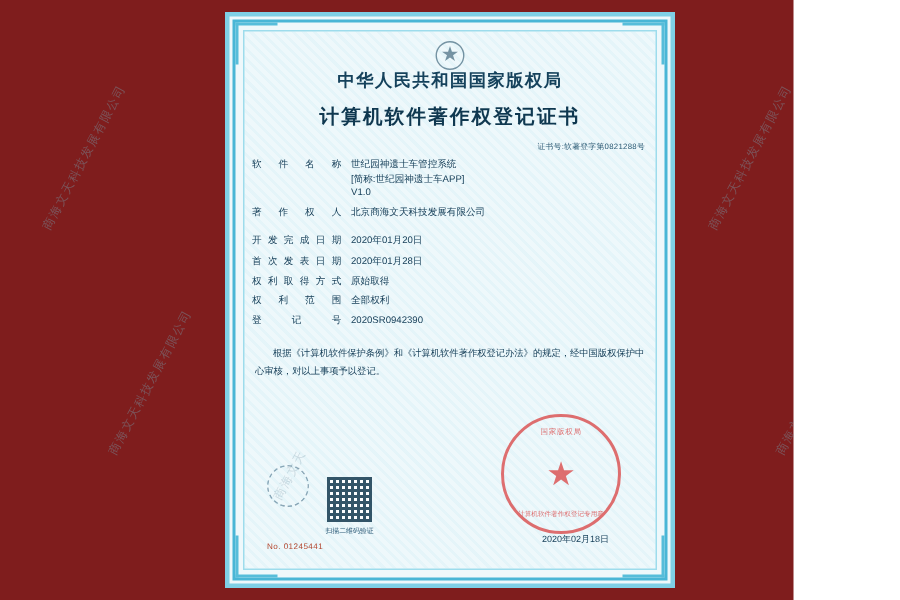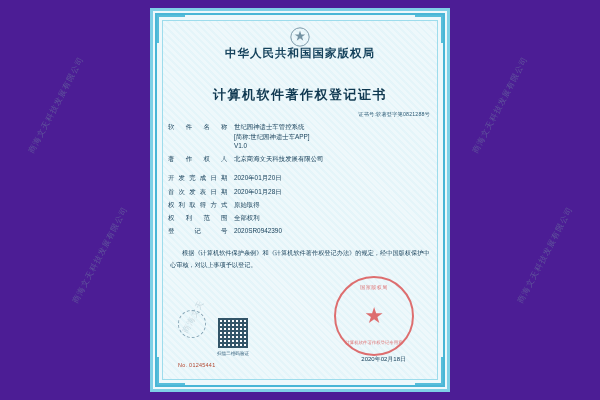--- a/index.html
+++ b/index.html
@@ -5,23 +5,23 @@
   html, body {
     margin: 0;
     padding: 0;
     width: 600px;
     height: 400px;
     background: #ffffff;
     font-family: "Liberation Sans", sans-serif;
   }
   #page {
     position: relative;
-    width: 600px;
+    width: 529px;
     height: 400px;
-    background: #4c1d95;
+    background: #7f1d1d;
     overflow: hidden;
   }
   
   .cert {
     position: absolute;
     left: 150px;
     top: 8px;
     width: 300px;
     height: 384px;
     background: #eef8fb;
@@ -77,21 +77,21 @@
 
   .org {
     margin-top: 22px;
     text-align: center;
     font-size: 11.5px;
     font-weight: bold;
     letter-spacing: 1px;
     color: #15425c;
   }
   .title {
-    margin-top: 25px;
+    margin-top: 8px;
     text-align: center;
     font-size: 13px;
     font-weight: bold;
     letter-spacing: 1.5px;
     color: #0f3850;
   }
   .cert-no {
     margin-top: 7px;
     text-align: right;
     font-size: 5.2px;

